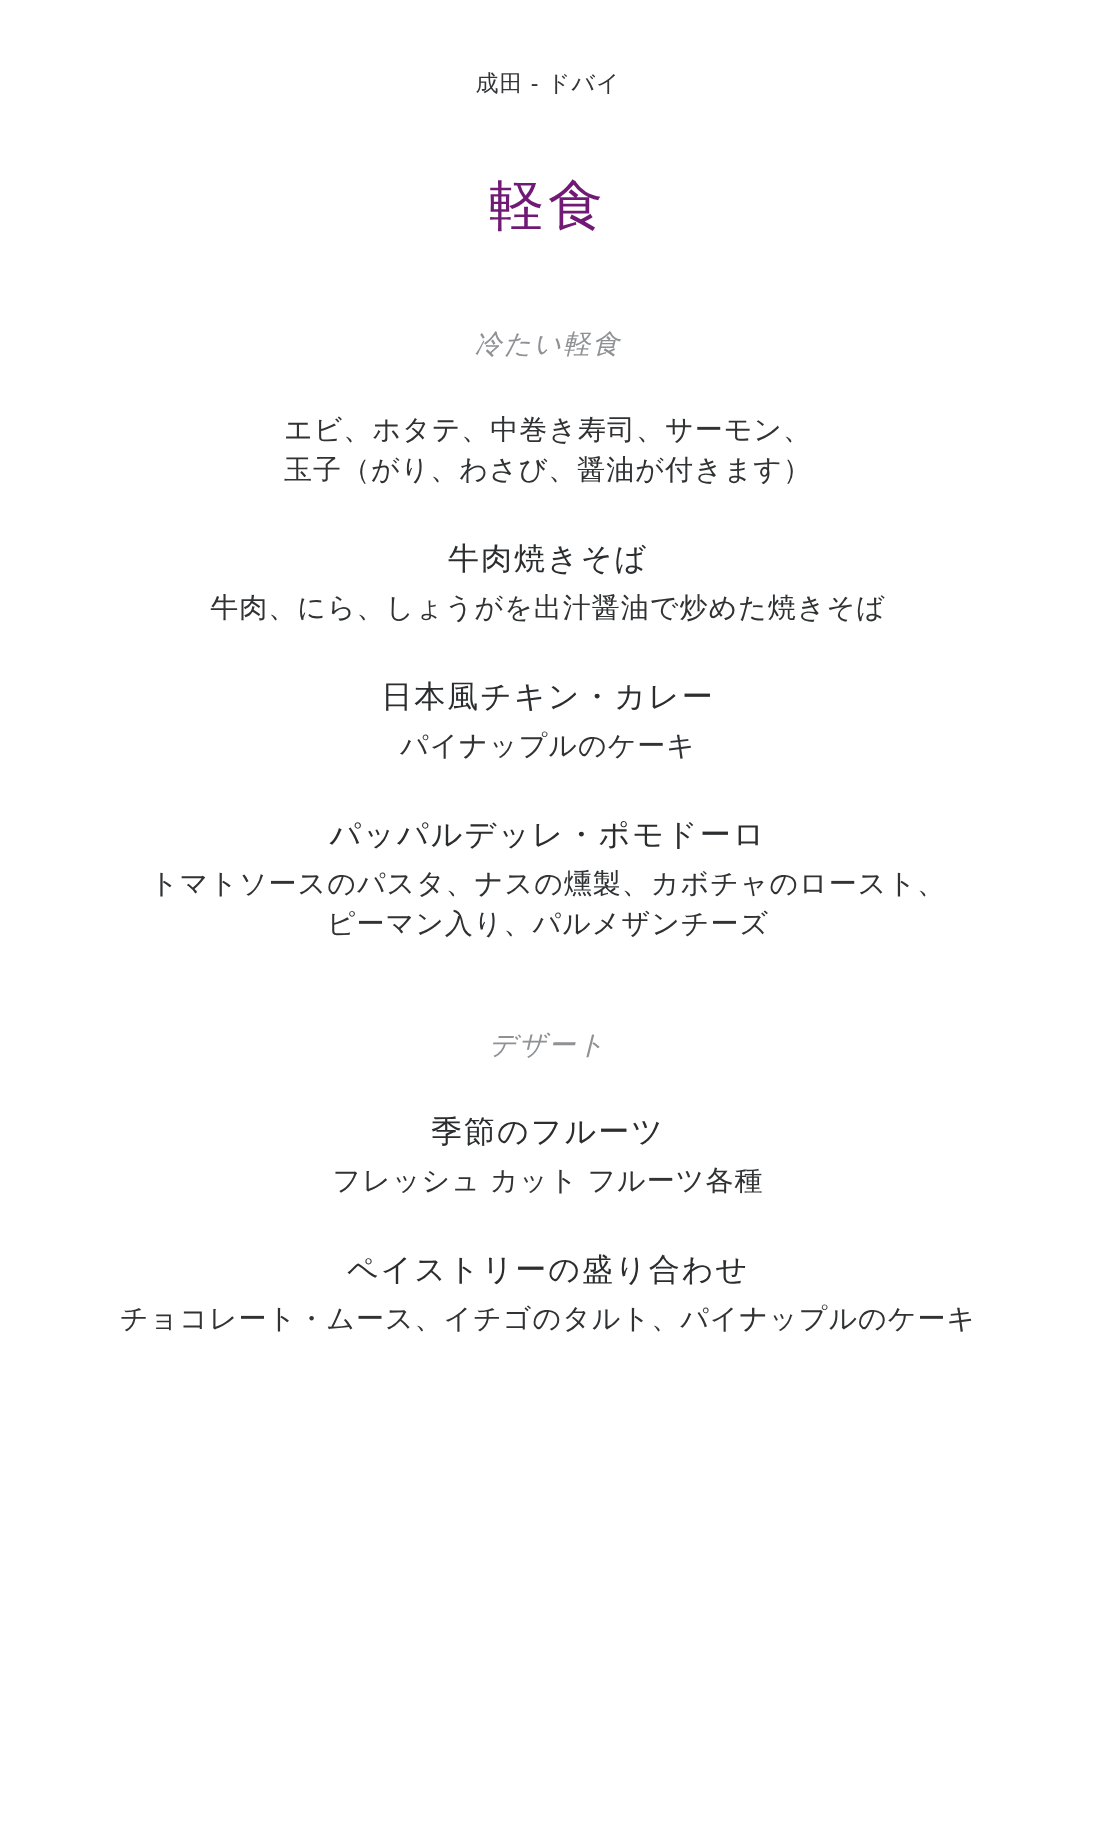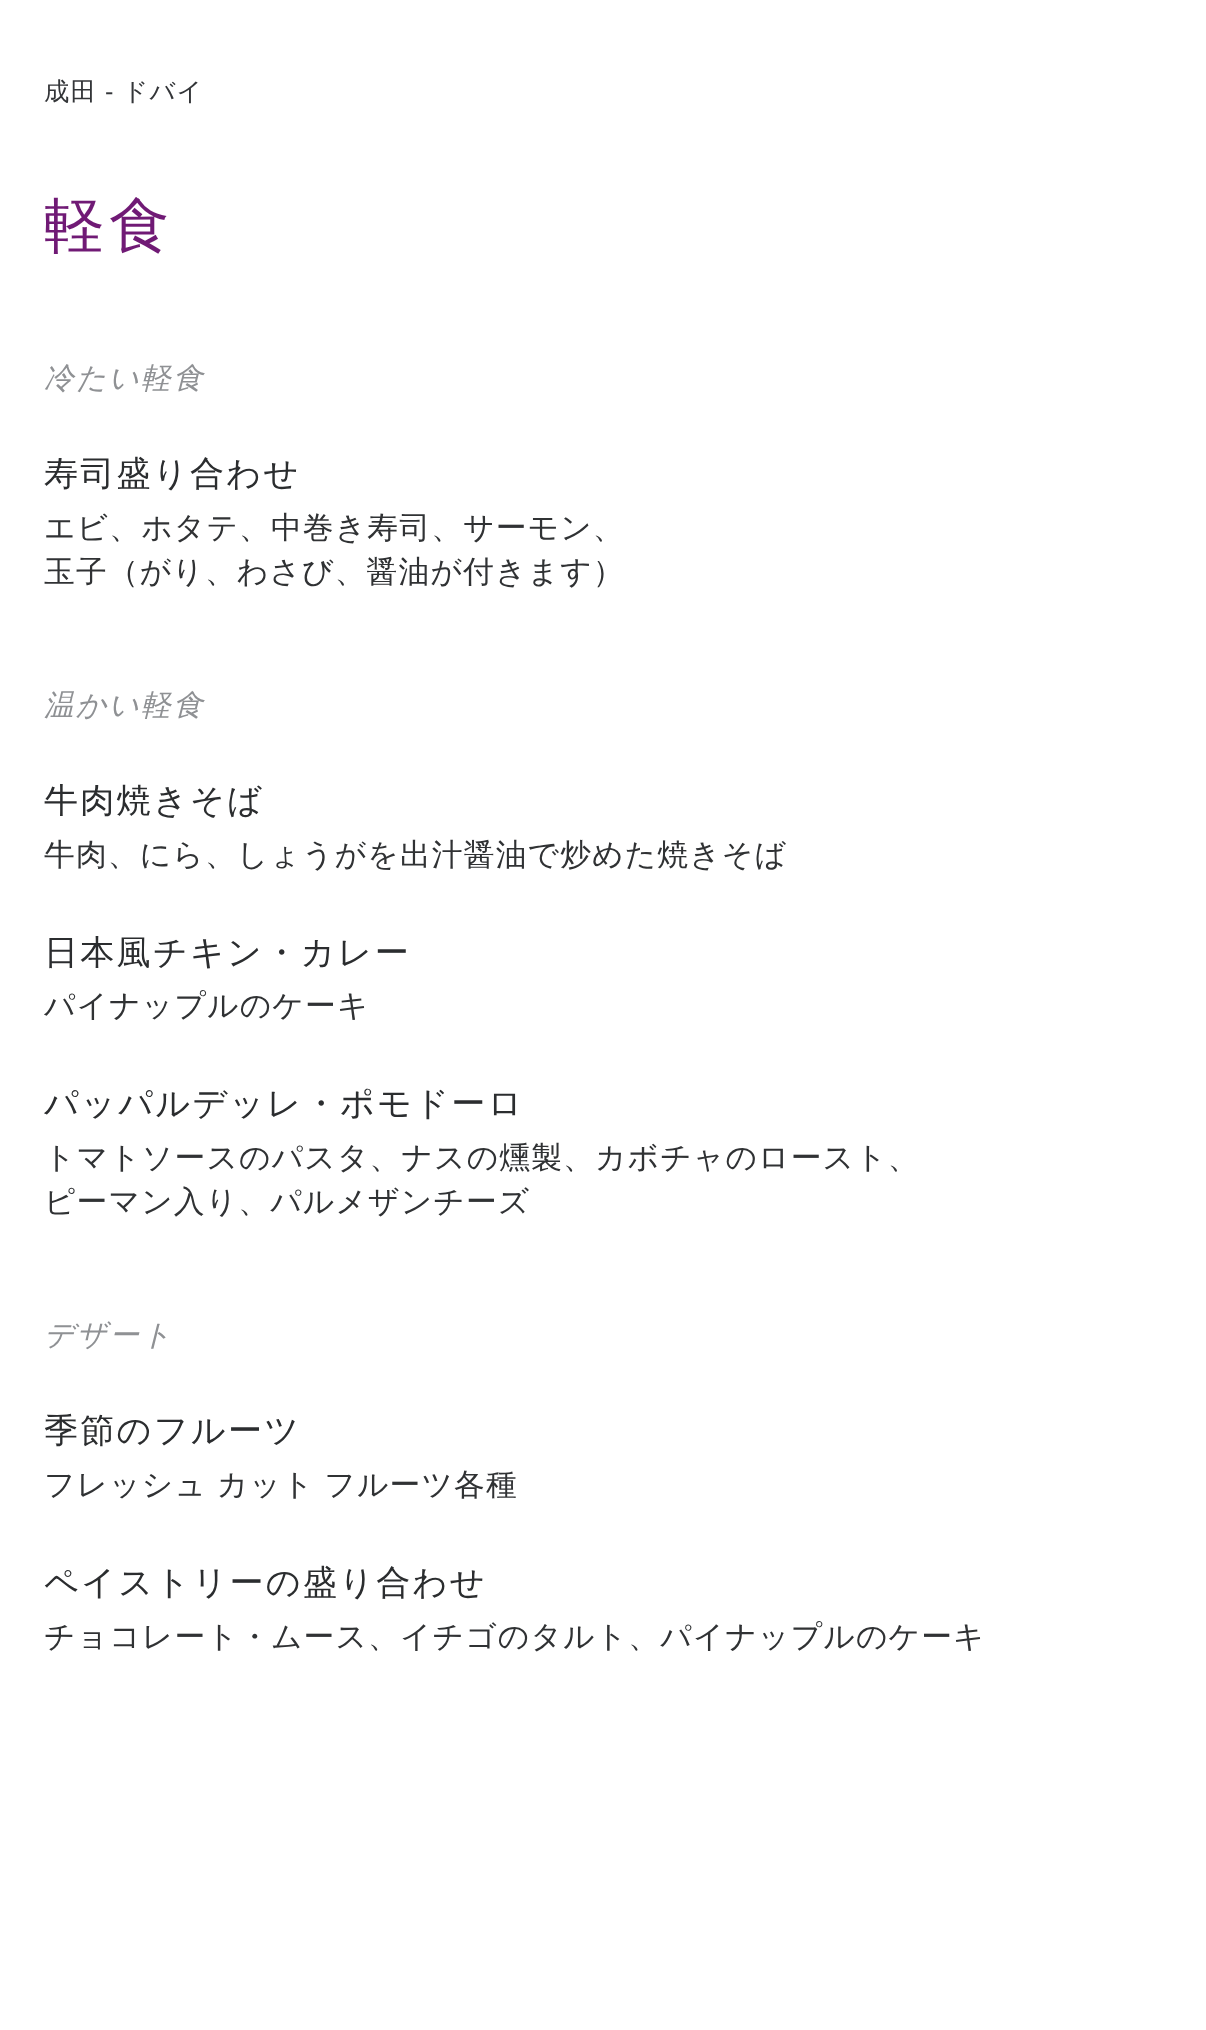--- a/index.html
+++ b/index.html
@@ -9,20 +9,21 @@
   }
   body {
     width: 1096px;
     min-height: 1845px;
     font-family: "Liberation Sans", "DejaVu Sans", sans-serif;
     color: #2d2f31;
     -webkit-font-smoothing: antialiased;
   }
   .page {
     width: 100%;
+    text-align: center;
     box-sizing: border-box;
     padding: 68px 40px 120px 40px;
   }
   .route {
     font-size: 23px;
     letter-spacing: 1px;
     color: #333538;
   }
   .menu-title {
     margin-top: 70px;
@@ -60,26 +61,24 @@
 <div class="page">
 
   <div class="route">成田 - ドバイ</div>
 
   <h1 class="menu-title">軽食</h1>
 
   <div class="section-label">冷たい軽食</div>
 
 
   <div class="menu-item">
-    <div class="item-name">寿司盛り合わせ</div>
     <div class="item-desc-line">エビ、ホタテ、中巻き寿司、サーモン、</div>
     <div class="item-desc-line">玉子（がり、わさび、醤油が付きます）</div>
   </div>
 
-  <div class="section-label">温かい軽食</div>
 
   <div class="menu-item">
     <div class="item-name">牛肉焼きそば</div>
     <div class="item-desc-line">牛肉、にら、しょうがを出汁醤油で炒めた焼きそば</div>
   </div>
 
   <div class="menu-item">
     <div class="item-name">日本風チキン・カレー</div>
     <div class="item-desc-line">パイナップルのケーキ</div>
   </div>

